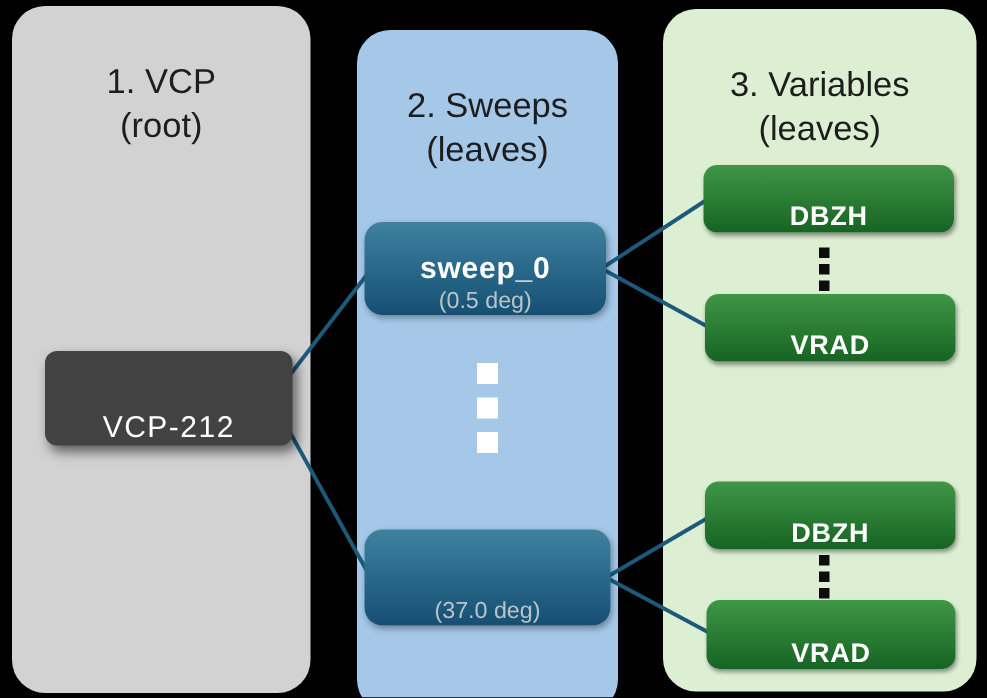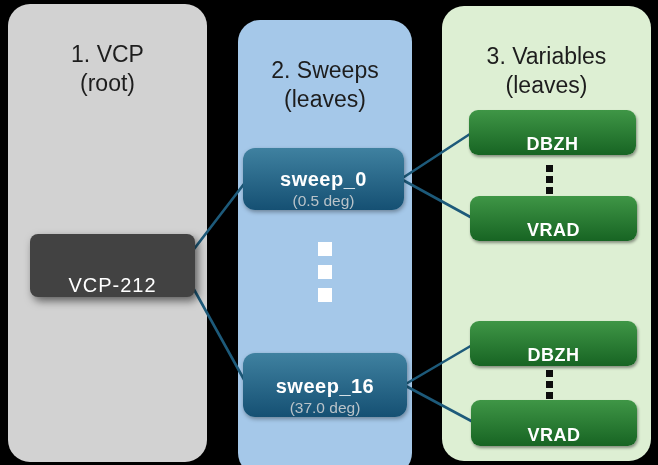--- a/index.html
+++ b/index.html
@@ -119,21 +119,20 @@
     <div class="sweep-sub">(0.5 deg)</div>
   </div>
 
   <div class="ellipsis ellipsis-white">
     <i></i>
     <i></i>
     <i></i>
   </div>
 
   <div class="node sweep-box sweep-16">
-    <div class="sweep-label">sweep_16</div>
     <div class="sweep-sub">(37.0 deg)</div>
   </div>
 
   <div class="node var-box dbzh-top">
     <span>DBZH</span>
   </div>
 
   <div class="ellipsis ellipsis-black ellipsis-vars-top">
     <i></i>
     <i></i>

